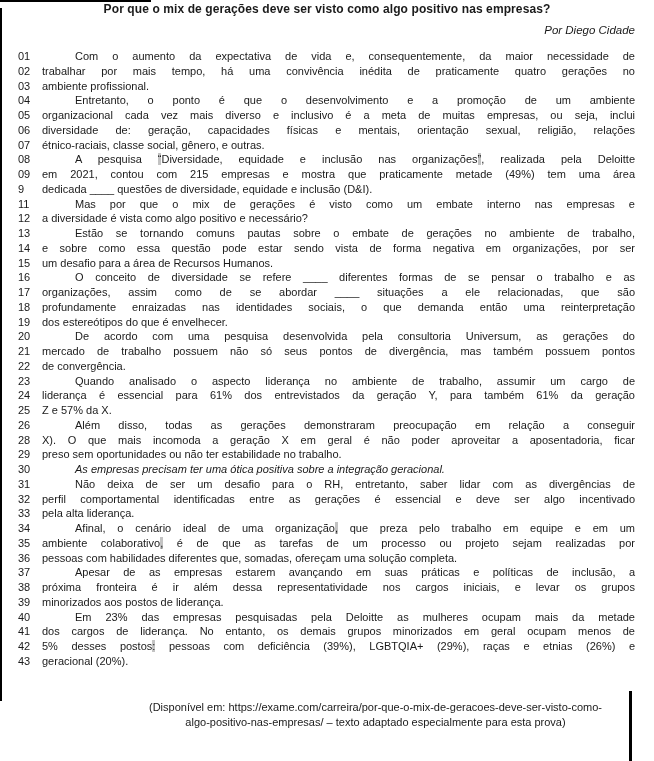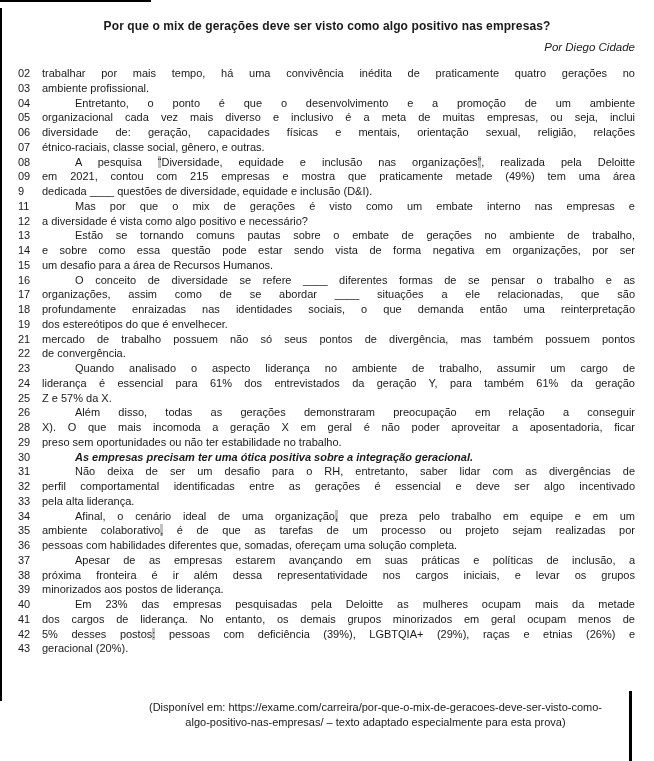--- a/index.html
+++ b/index.html
@@ -6,21 +6,21 @@
   html, body { background: #ffffff; }
   body {
     width: 654px;
     height: 761px;
     position: relative;
     font-family: "Liberation Sans", sans-serif;
     color: #1a1a1a;
     overflow: hidden;
   }
   .page-title {
-    margin-top: 19px;
+    margin-top: 2px;
     text-align: center;
     font-weight: bold;
     font-size: 12px;
     letter-spacing: 0.1px;
   }
   .byline {
     margin-top: 8px;
     margin-right: 19px;
     text-align: right;
     font-style: italic;
@@ -44,21 +44,21 @@
   }
   .txt {
     flex: 1 1 auto;
     text-align: justify;
     text-align-last: justify;
     white-space: normal;
   }
   .txt.end { text-align-last: left; }
   .txt.first { text-indent: 33px; }
   .txt.bold { font-weight: normal; }
-  .txt.bolditalic { font-weight: bold; font-style: italic; }
+  .txt.bolditalic { font-weight: normal; font-style: italic; }
   .hl { background: #c3c3c3; }
   .source {
     position: absolute;
     left: 100px;
     right: 3px;
     top: 700px;
     text-align: center;
     font-size: 11px;
     line-height: 15px;
   }
@@ -87,20 +87,24 @@
 
 <div class="border-top"></div>
 <div class="border-left"></div>
 <div class="border-bottom-right"></div>
 
 <div class="page-title">Por que o mix de gerações deve ser visto como algo positivo nas empresas?</div>
 <div class="byline">Por Diego Cidade</div>
 
 <div class="text-body">
     <div class="line">
+      <span class="num">01</span>
+      <div class="txt first"><span>Com o aumento da expectativa de vida e, consequentemente, da maior necessidade de</span></div>
+    </div>
+    <div class="line">
       <span class="num">02</span>
       <div class="txt"><span>trabalhar por mais tempo, há uma convivência inédita de praticamente quatro gerações no</span></div>
     </div>
     <div class="line">
       <span class="num">03</span>
       <div class="txt end"><span>ambiente profissional.</span></div>
     </div>
     <div class="line">
       <span class="num">04</span>
       <div class="txt first"><span>Entretanto, o ponto é que o desenvolvimento e a promoção de um ambiente</span></div>
@@ -157,20 +161,24 @@
       <span class="num">17</span>
       <div class="txt"><span>organizações, assim como de se abordar ____ situações a ele relacionadas, que são</span></div>
     </div>
     <div class="line">
       <span class="num">18</span>
       <div class="txt"><span>profundamente enraizadas nas identidades sociais, o que demanda então uma reinterpretação</span></div>
     </div>
     <div class="line">
       <span class="num">19</span>
       <div class="txt end"><span>dos estereótipos do que é envelhecer.</span></div>
+    </div>
+    <div class="line">
+      <span class="num">20</span>
+      <div class="txt first"><span>De acordo com uma pesquisa desenvolvida pela consultoria Universum, as gerações do</span></div>
     </div>
     <div class="line">
       <span class="num">21</span>
       <div class="txt"><span>mercado de trabalho possuem não só seus pontos de divergência, mas também possuem pontos</span></div>
     </div>
     <div class="line">
       <span class="num">22</span>
       <div class="txt end"><span>de convergência.</span></div>
     </div>
     <div class="line">

